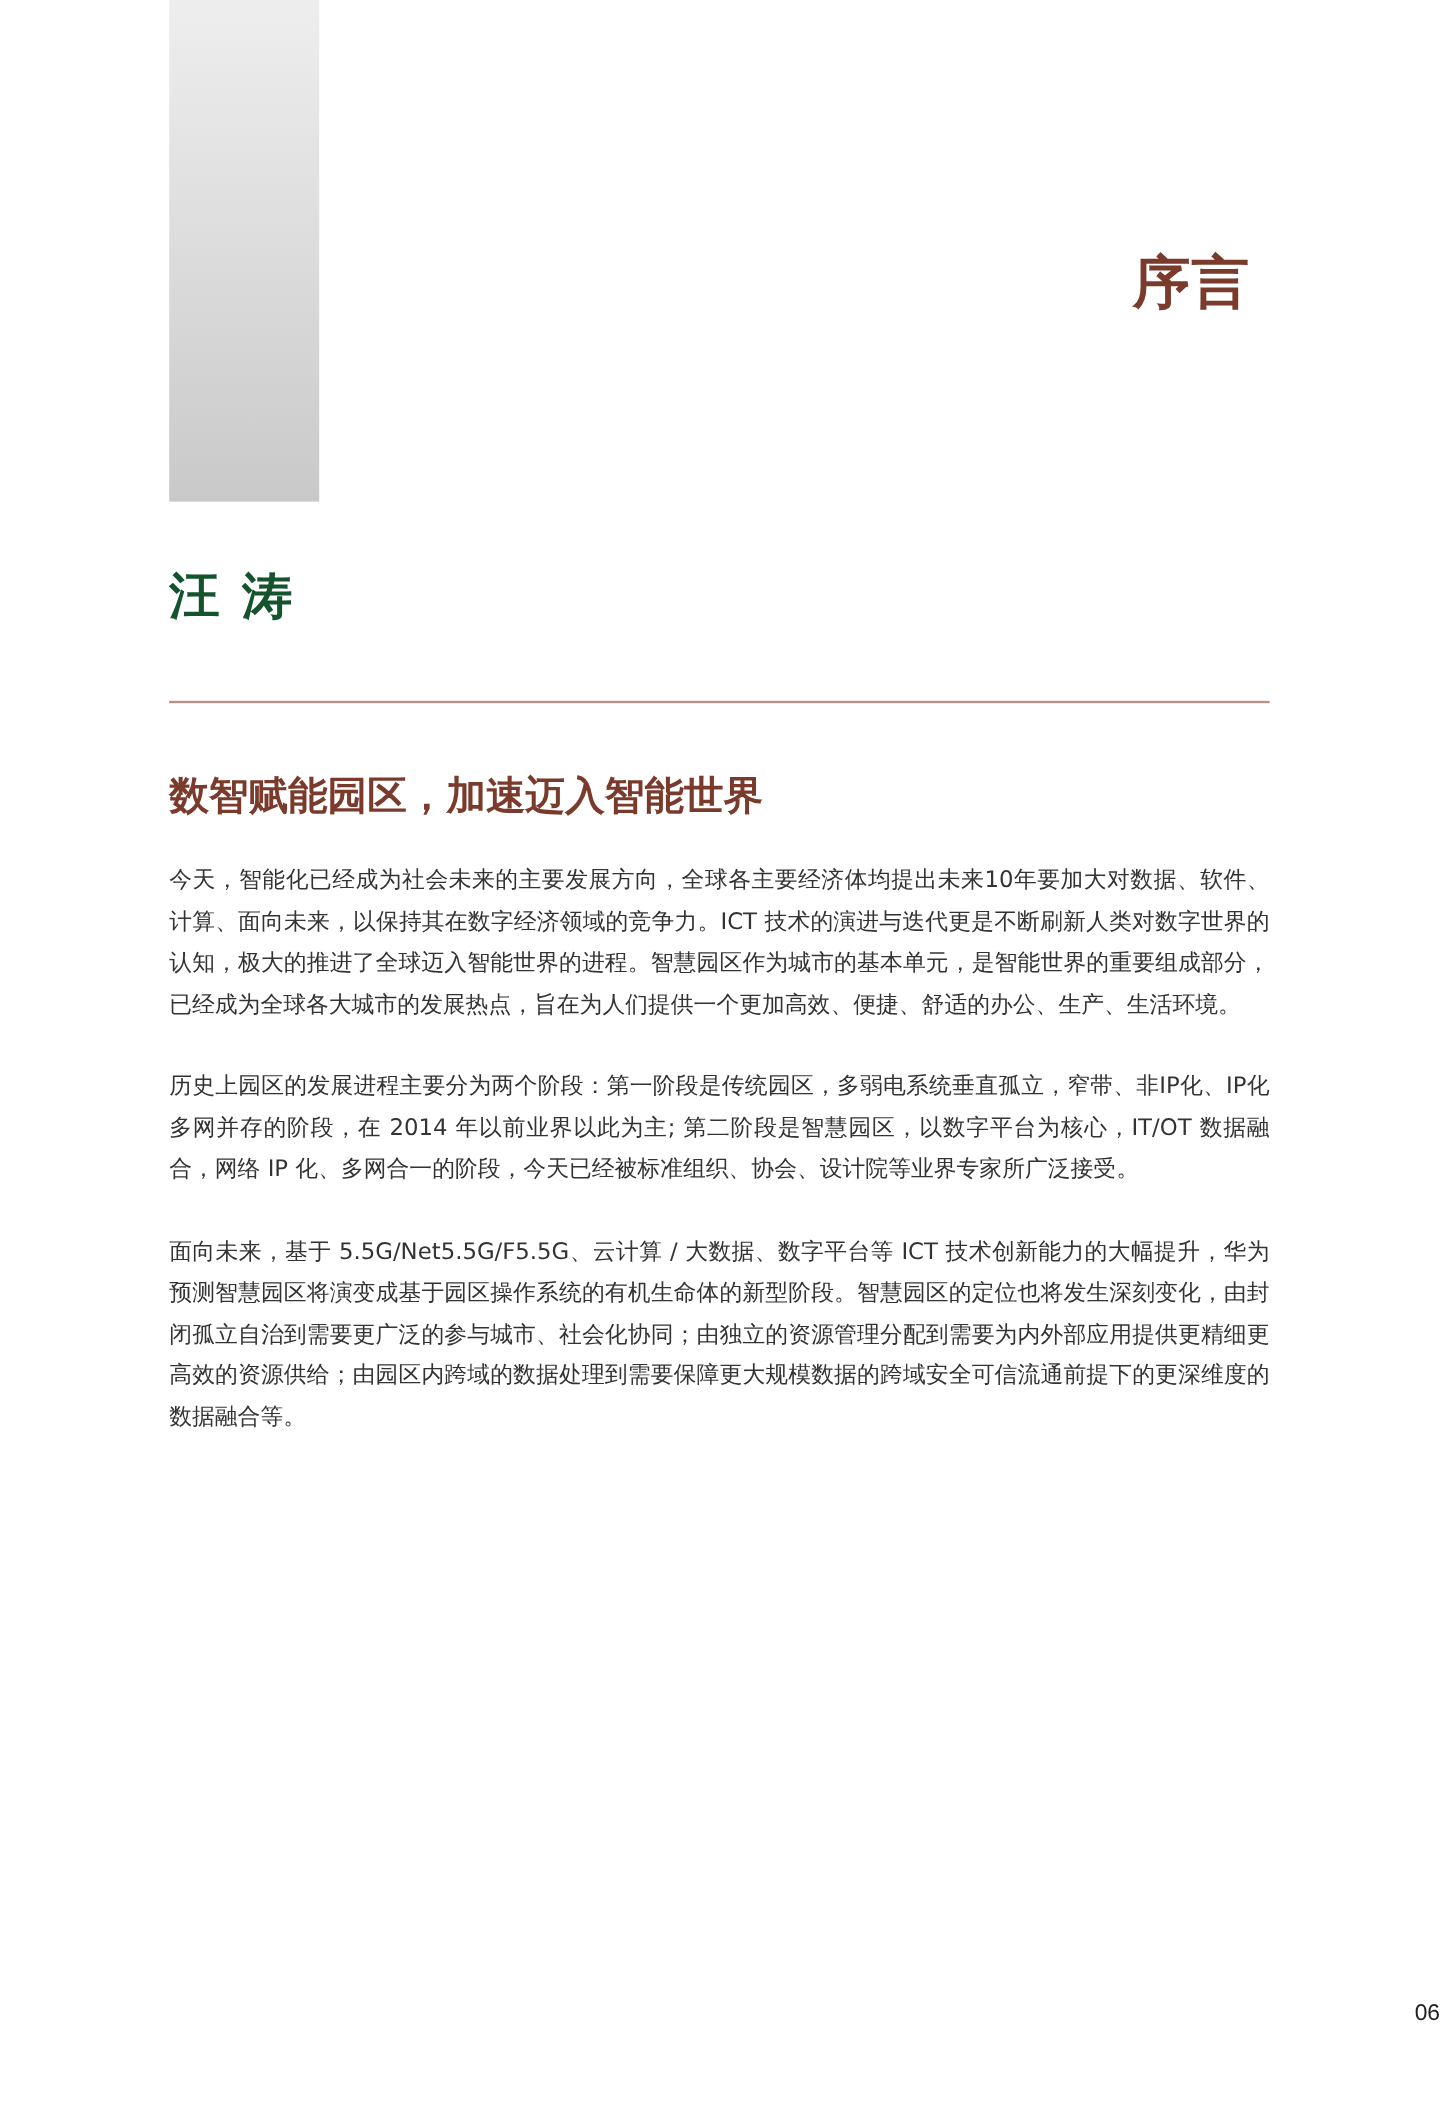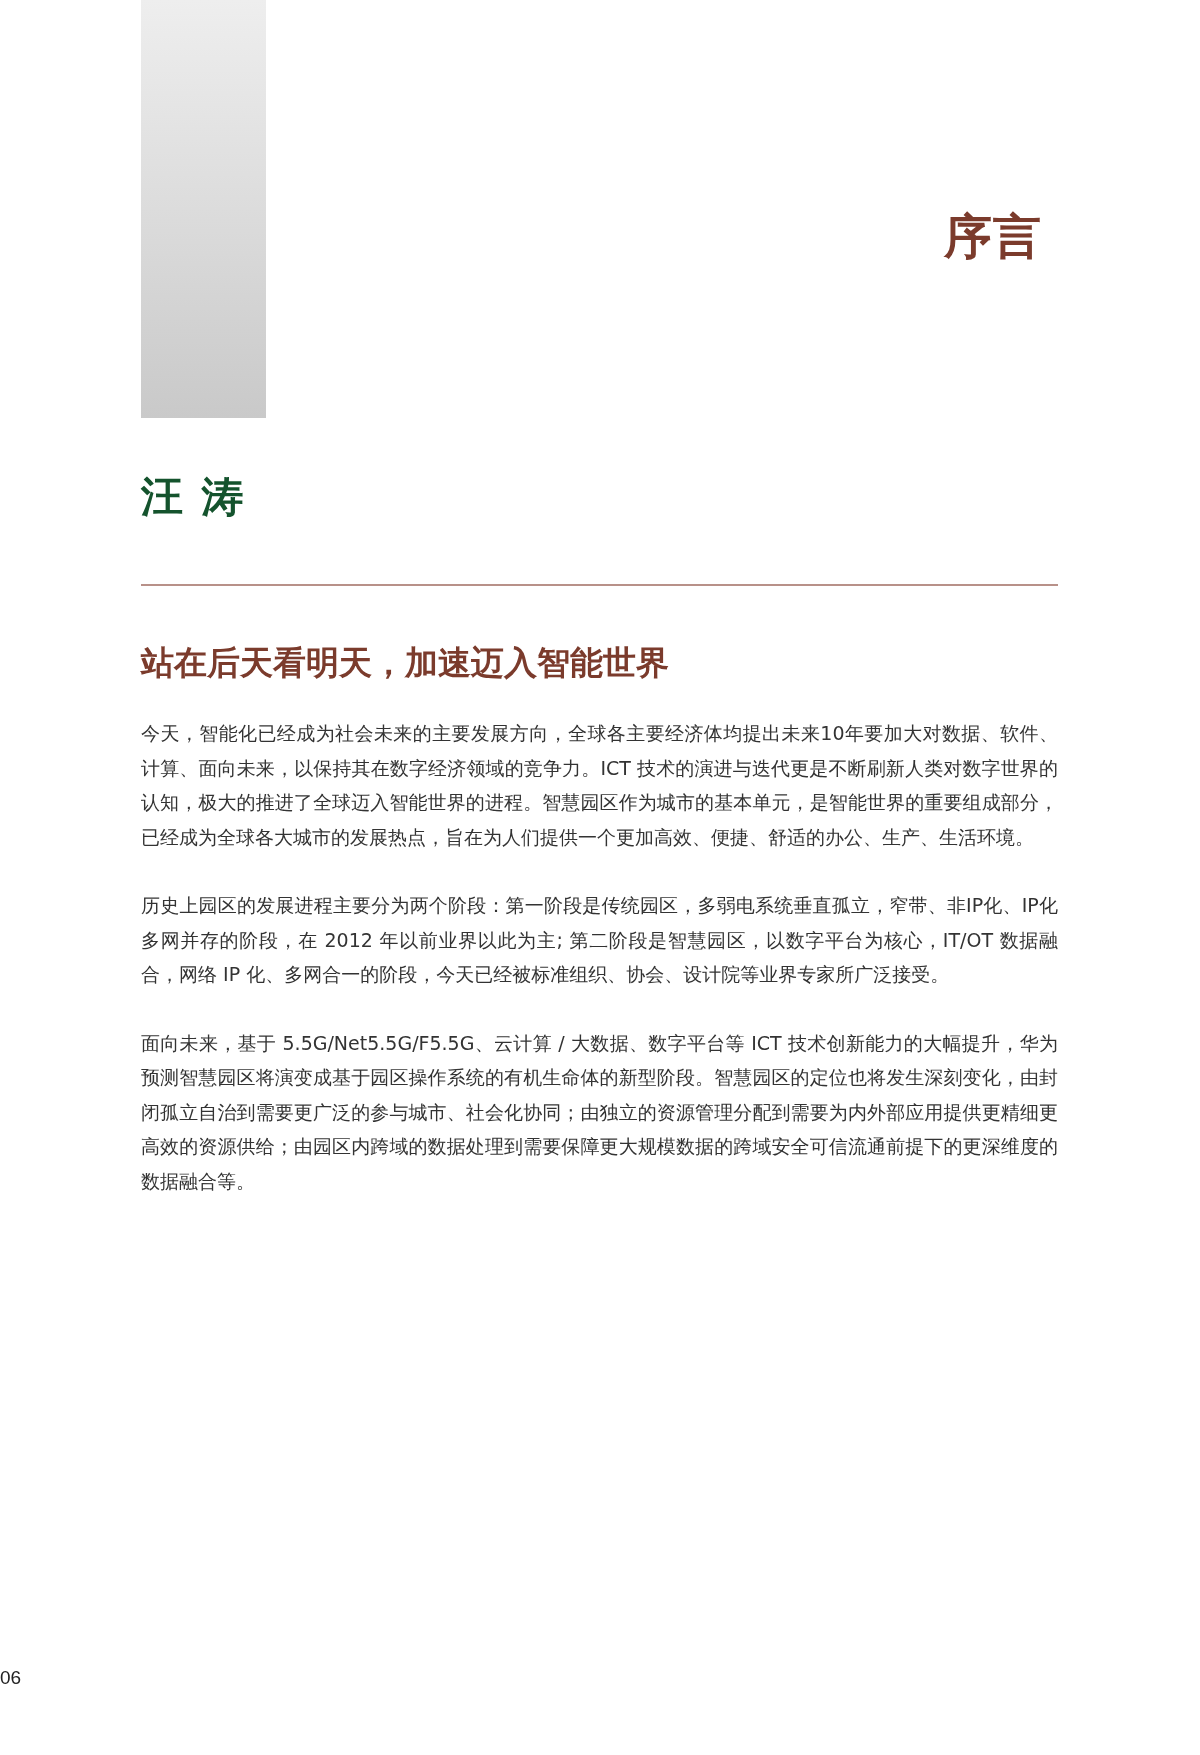--- a/index.html
+++ b/index.html
@@ -72,38 +72,38 @@
       line-height: 34.5px;
       color: #333333;
       text-align: justify;
       text-justify: inter-character;
     }
     .page-number {
       position: absolute;
       left: 0;
       width: 1200px;
       top: 1667px;
-      text-align: left;
+      text-align: right;
       font-size: 19px;
       color: #222222;
       font-family: "Liberation Sans", "DejaVu Sans", sans-serif;
     }
   </style>
 </head>
 <body>
 
 <div class="deco-bar"></div>
 
 <div class="section-title">序言</div>
 
 <div class="author-name">汪 涛</div>
 
 <div class="divider"></div>
 
-<h1 class="article-heading" style="margin:0;">站在后天看明天，加速迈入智能世界</h1>
+<h1 class="article-heading" style="margin:0;">数智赋能园区，加速迈入智能世界</h1>
 
 <div class="article-body">
   <p>今天，智能化已经成为社会未来的主要发展方向，全球各主要经济体均提出未来10年要加大对数据、软件、计算、面向未来，以保持其在数字经济领域的竞争力。ICT 技术的演进与迭代更是不断刷新人类对数字世界的认知，极大的推进了全球迈入智能世界的进程。智慧园区作为城市的基本单元，是智能世界的重要组成部分，已经成为全球各大城市的发展热点，旨在为人们提供一个更加高效、便捷、舒适的办公、生产、生活环境。</p>
-  <p>历史上园区的发展进程主要分为两个阶段：第一阶段是传统园区，多弱电系统垂直孤立，窄带、非IP化、IP化多网并存的阶段，在 2012 年以前业界以此为主; 第二阶段是智慧园区，以数字平台为核心，IT/OT 数据融合，网络 IP 化、多网合一的阶段，今天已经被标准组织、协会、设计院等业界专家所广泛接受。</p>
+  <p>历史上园区的发展进程主要分为两个阶段：第一阶段是传统园区，多弱电系统垂直孤立，窄带、非IP化、IP化多网并存的阶段，在 2014 年以前业界以此为主; 第二阶段是智慧园区，以数字平台为核心，IT/OT 数据融合，网络 IP 化、多网合一的阶段，今天已经被标准组织、协会、设计院等业界专家所广泛接受。</p>
   <p>面向未来，基于 5.5G/Net5.5G/F5.5G、云计算 / 大数据、数字平台等 ICT 技术创新能力的大幅提升，华为预测智慧园区将演变成基于园区操作系统的有机生命体的新型阶段。智慧园区的定位也将发生深刻变化，由封闭孤立自治到需要更广泛的参与城市、社会化协同；由独立的资源管理分配到需要为内外部应用提供更精细更高效的资源供给；由园区内跨域的数据处理到需要保障更大规模数据的跨域安全可信流通前提下的更深维度的数据融合等。</p>
 </div>
 
 <div class="page-number">06</div>
 
 </body></html>

